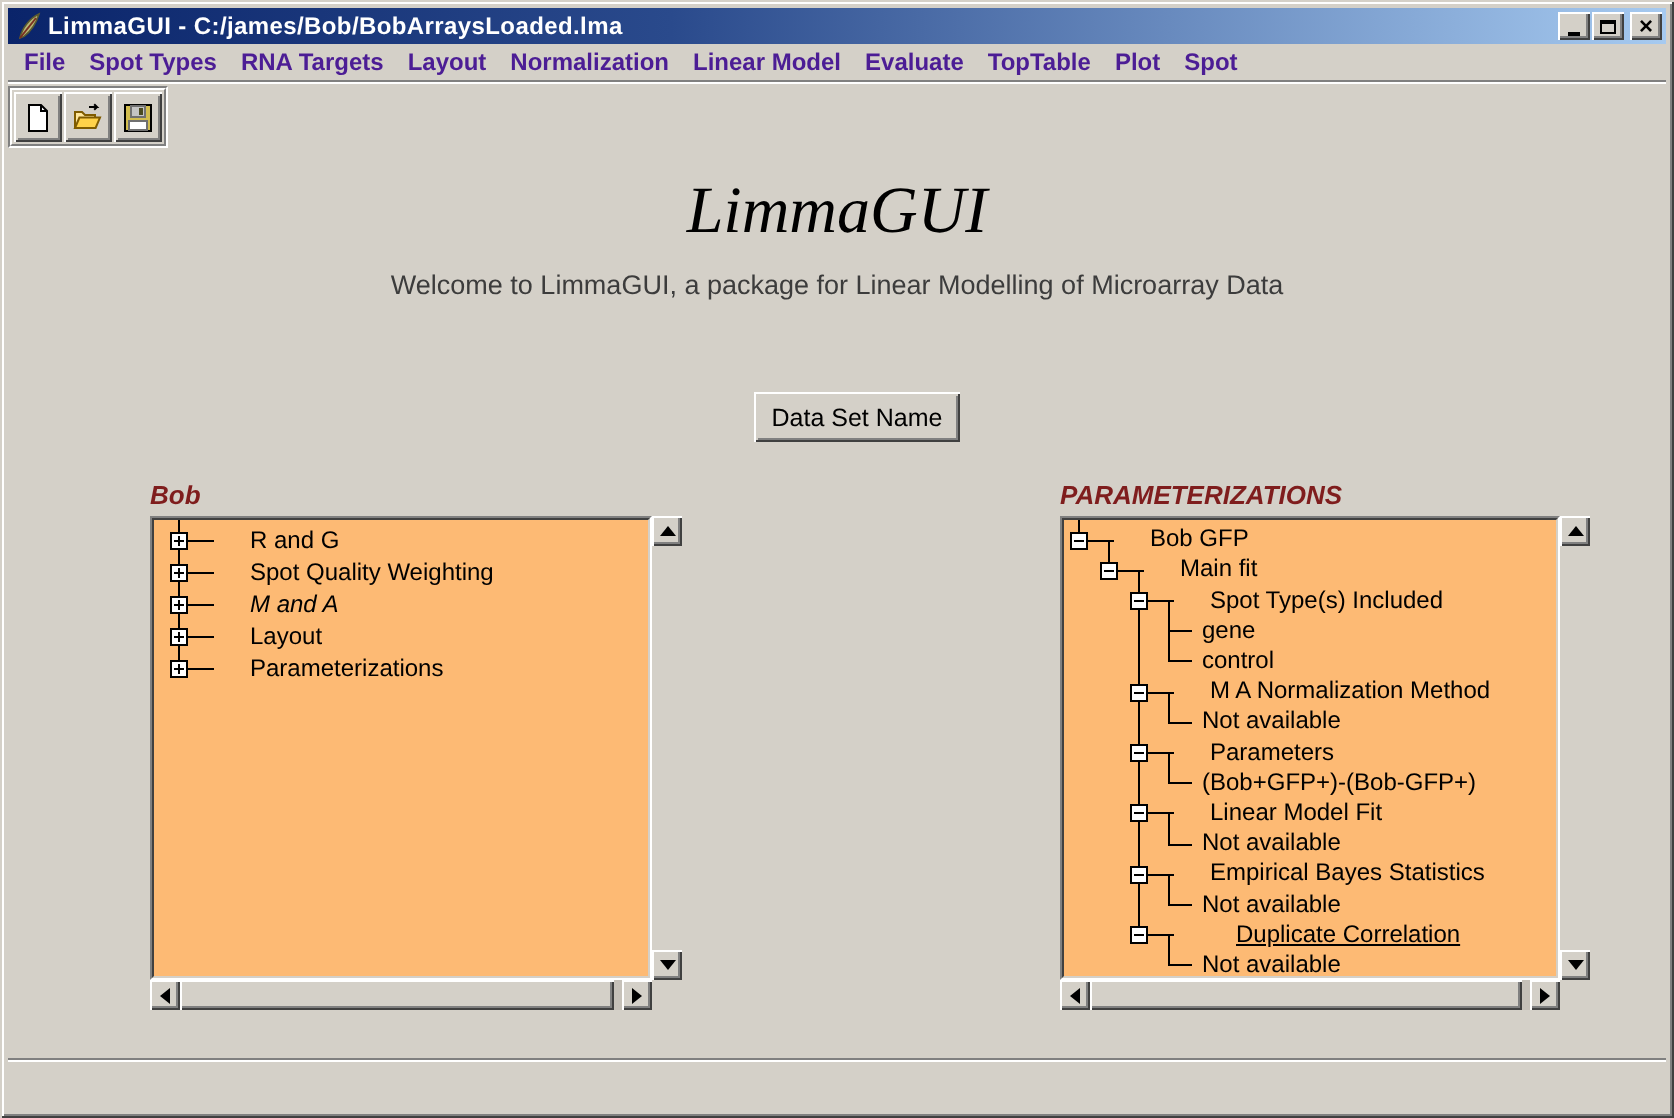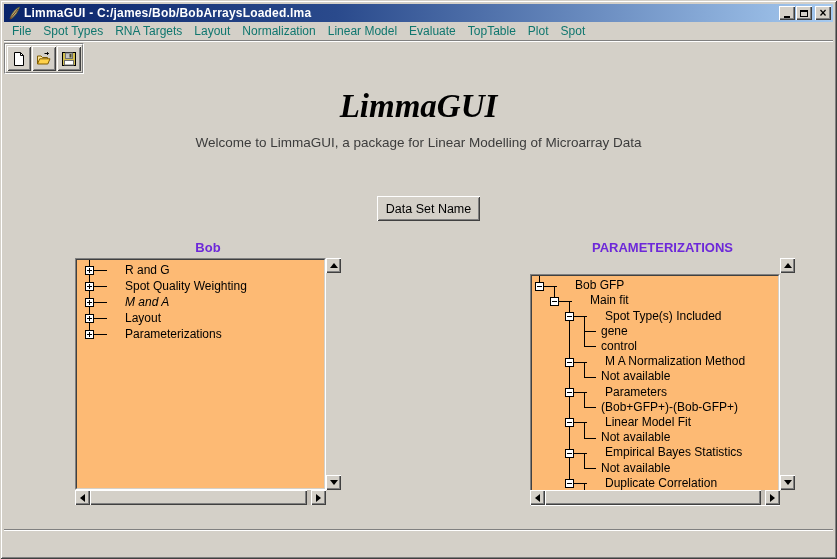--- a/index.html
+++ b/index.html
@@ -12,36 +12,36 @@
   .tb-title{color:#ffffff;font-size:12px;font-weight:bold;white-space:nowrap;letter-spacing:.2px;}
   .tb-btns{margin-left:auto;display:flex;align-items:center;gap:1px;}
   .tb-btn{width:16px;height:14px;background:#d4d0c8;display:flex;align-items:center;justify-content:center;
     box-shadow:inset 1px 1px 0 #fff,inset -1px -1px 0 #404040,inset -2px -2px 0 #808080;}
   .tb-btn.close{margin-left:2px;}
   .glyph-min{width:6px;height:2px;background:#000;margin-top:7px;}
   .glyph-max{width:8px;height:7px;border:1px solid #000;border-top:2px solid #000;box-sizing:border-box;}
   .glyph-close{font-size:12px;font-weight:bold;line-height:12px;color:#000;}
   
   .menubar{position:absolute;left:4px;top:22px;width:829px;height:18px;display:flex;align-items:center;font-size:12px;background:#d4d0c8;padding-left:2px;box-sizing:border-box;}
-  .menu-item{padding:1px 6px;white-space:nowrap;color:#0f766e;}
+  .menu-item{padding:1px 6px;white-space:nowrap;color:#4c1d95;font-weight:bold;}
   .sep{position:absolute;left:4px;width:829px;height:2px;border-top:1px solid #808080;border-bottom:1px solid #ffffff;box-sizing:border-box;}
   
   .toolbar-frame{position:absolute;left:4px;top:43px;width:80px;height:31px;box-sizing:border-box;
     border:1px solid #808080;border-right-color:#fff;border-bottom-color:#fff;padding:2px;display:flex;gap:1px;background:#d4d0c8;}
   .toolbar-frame .inner-ring{position:absolute;inset:0;border:1px solid #fff;border-right-color:#808080;border-bottom-color:#808080;pointer-events:none;}
   .tool-btn{width:24px;height:25px;background:#d4d0c8;display:flex;align-items:center;justify-content:center;
     box-shadow:inset 1px 1px 0 #fff,inset -1px -1px 0 #404040,inset 2px 2px 0 #d4d0c8,inset -2px -2px 0 #808080;}
   
   .heading{position:absolute;left:0;top:88px;width:100%;text-align:center;font-family:"Liberation Serif",serif;
-    font-style:italic;font-weight:bold;font-size:33px;color:#000;}
+    font-style:italic;font-weight:normal;font-size:33px;color:#000;}
   .welcome{position:absolute;left:0;top:135px;width:100%;text-align:center;font-size:13.5px;color:#3c3c3c;}
   .push-btn{position:absolute;left:377px;top:196px;width:103px;height:25px;background:#d4d0c8;border:none;
     font-family:"Liberation Sans",sans-serif;font-size:12.5px;color:#000;
     box-shadow:inset 1px 1px 0 #fff,inset -1px -1px 0 #404040,inset 2px 2px 0 #d4d0c8,inset -2px -2px 0 #808080;}
-  .panel-header{position:absolute;top:240px;text-align:center;font-size:13px;font-weight:bold;color:#6d28d9;}
+  .panel-header{position:absolute;top:240px;font-size:13px;font-weight:bold;color:#7f1d1d;font-style:italic;}
   
   .lb-outer{position:absolute;border:1px solid;border-color:#808080 #ffffff #ffffff #808080;box-sizing:border-box;}
   .lb-inner{width:100%;height:100%;box-sizing:border-box;border:1px solid;border-color:#404040 #d4d0c8 #d4d0c8 #404040;
     background:#fdba74;position:relative;overflow:hidden;}
   .tline{position:absolute;background:#000;}
   .tbox{position:absolute;width:9px;height:9px;box-sizing:border-box;border:1px solid #000;background:#fff;}
   .tbox::before{content:"";position:absolute;left:1px;right:1px;top:3px;height:1px;background:#000;}
   .tbox.plus::after{content:"";position:absolute;top:1px;bottom:1px;left:3px;width:1px;background:#000;}
   .tlabel{position:absolute;font-size:12px;line-height:15px;white-space:nowrap;color:#000;}
   
@@ -159,21 +159,21 @@
     <span class="sb-btn" style="left:0;">
         <span class="arr arr-left"></span>
       </span>
     <span class="sb-thumb" style="left:15px;width:calc(100% - 34px);"></span>
     <span class="sb-btn" style="right:0;">
         <span class="arr arr-right"></span>
       </span>
   </div>
 
   <div class="panel-header" style="left:530px;width:265px;">PARAMETERIZATIONS</div>
-  <div class="lb-outer" style="left:530px;top:258px;width:250px;height:232px;margin-top:16px;">
+  <div class="lb-outer" style="left:530px;top:258px;width:250px;height:232px;">
     <div class="lb-inner" id="right-tree">
         <div class="tline" style="left: 7px; top: 0px; width: 1px; height: 9.6px;"></div>
         <div class="tline" style="left: 11px; top: 9.6px; width: 14px; height: 1px;"></div>
         <div class="tline" style="left: 22px; top: 9.6px; width: 1px; height: 16.2px;"></div>
         <div class="tline" style="left: 26px; top: 24.8px; width: 14px; height: 1px;"></div>
         <div class="tline" style="left: 37px; top: 24.8px; width: 1px; height: 183.4px;"></div>
         <div class="tline" style="left: 41px; top: 40px; width: 14px; height: 1px;"></div>
         <div class="tline" style="left: 52px; top: 40px; width: 1px; height: 31.4px;"></div>
         <div class="tline" style="left: 52px; top: 55.2px; width: 12px; height: 1px;"></div>
         <div class="tline" style="left: 52px; top: 70.4px; width: 12px; height: 1px;"></div>
@@ -206,21 +206,21 @@
         <div class="tbox minus" style="left: 33px; top: 112px;"></div>
         <div class="tlabel" style="left: 73px; top: 108.5px;">Parameters</div>
         <div class="tlabel" style="left: 69px; top: 123.7px;">(Bob+GFP+)-(Bob-GFP+)</div>
         <div class="tbox minus" style="left: 33px; top: 142.4px;"></div>
         <div class="tlabel" style="left: 73px; top: 138.9px;">Linear Model Fit</div>
         <div class="tlabel" style="left: 69px; top: 154.1px;">Not available</div>
         <div class="tbox minus" style="left: 33px; top: 172.8px;"></div>
         <div class="tlabel" style="left: 73px; top: 169.3px;">Empirical Bayes Statistics</div>
         <div class="tlabel" style="left: 69px; top: 184.5px;">Not available</div>
         <div class="tbox minus" style="left: 33px; top: 203.2px;"></div>
-        <div class="tlabel" style="left: 73px; top: 199.7px;">Duplicate Correlation</div>
+        <div class="tlabel" style="left: 86px; top: 199.7px; text-decoration: underline;">Duplicate Correlation</div>
         <div class="tlabel" style="left: 69px; top: 214.9px;">Not available</div>
       </div>
   </div>
   <div class="vscroll" style="left:780px;top:258px;width:15px;height:232px;">
     <span class="track"></span>
     <span class="sb-btn" style="top:0;">
         <span class="arr arr-up"></span>
       </span>
     <span class="sb-btn" style="bottom:0;">
         <span class="arr arr-down"></span>

